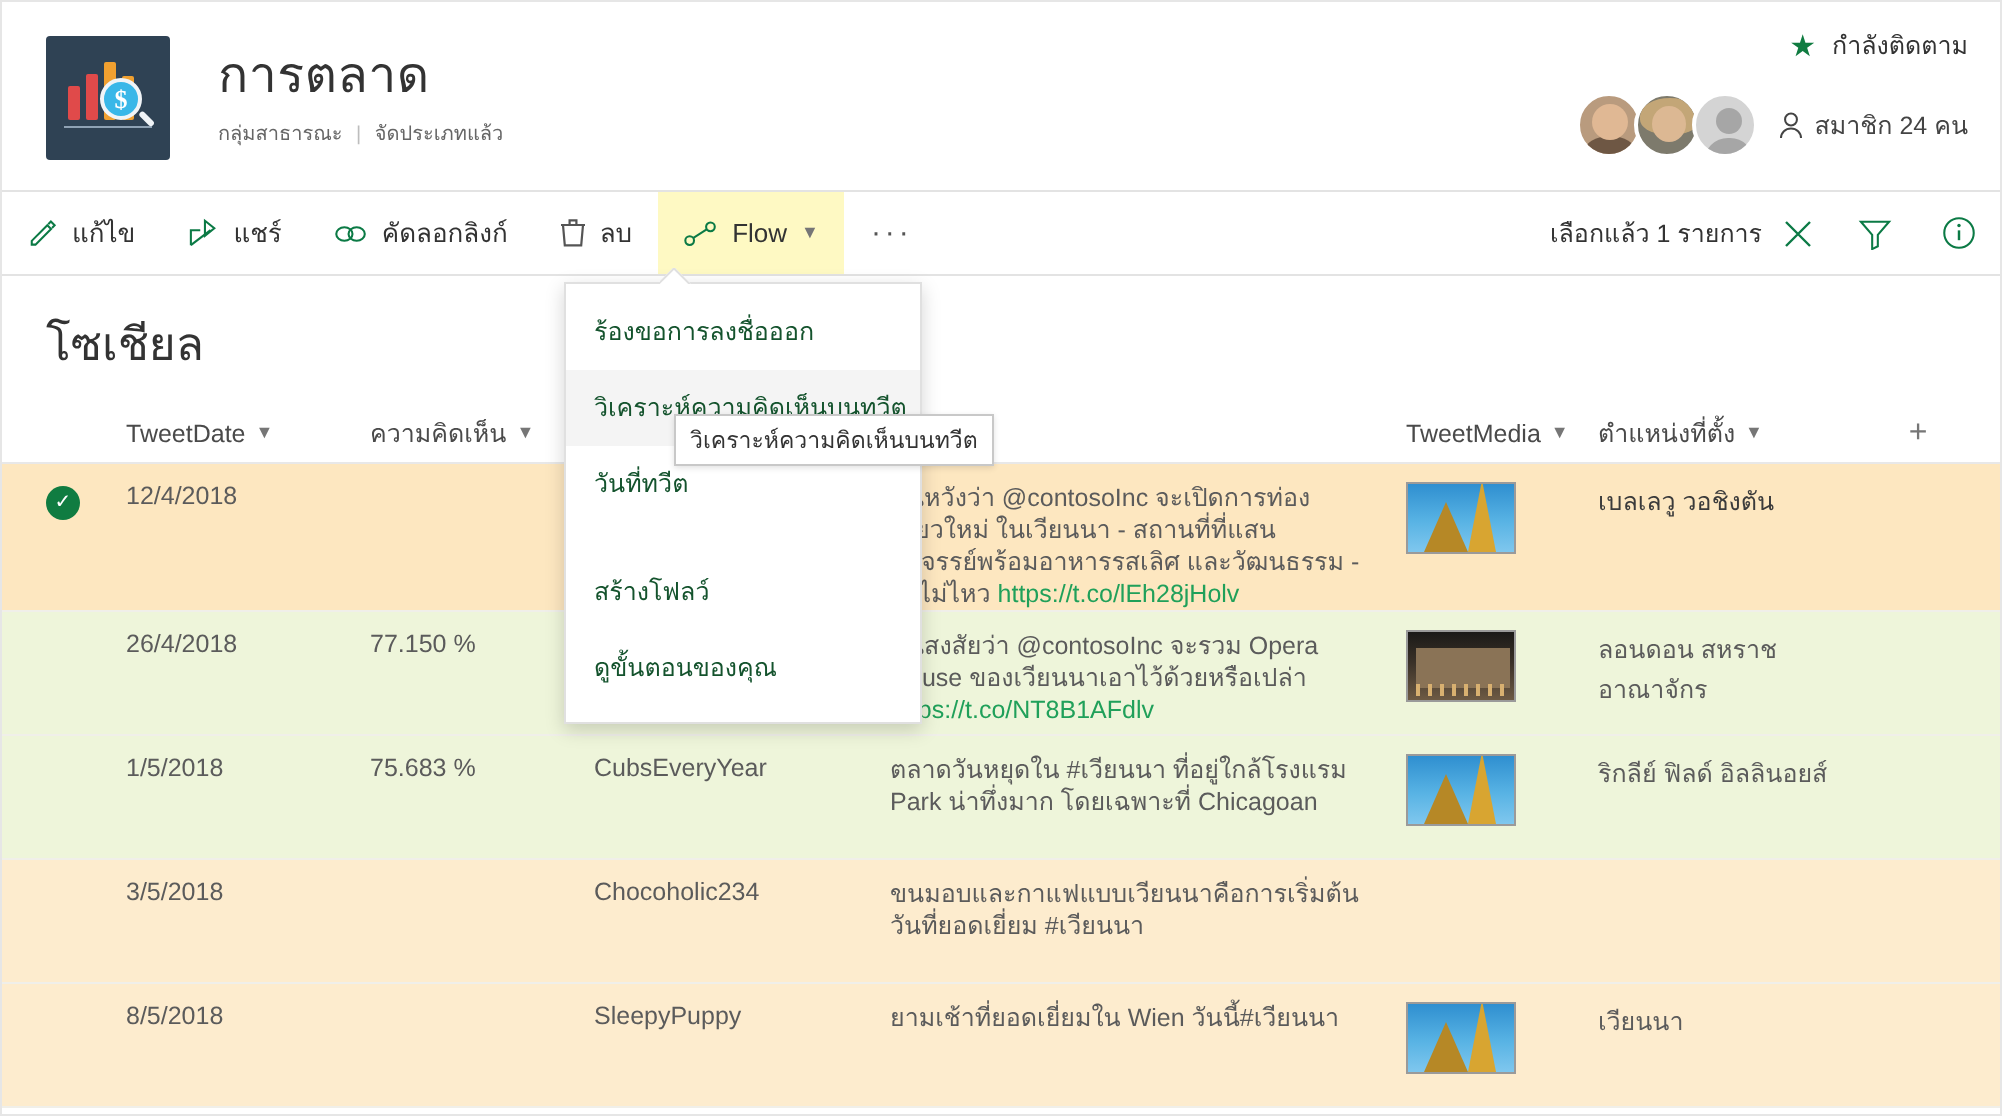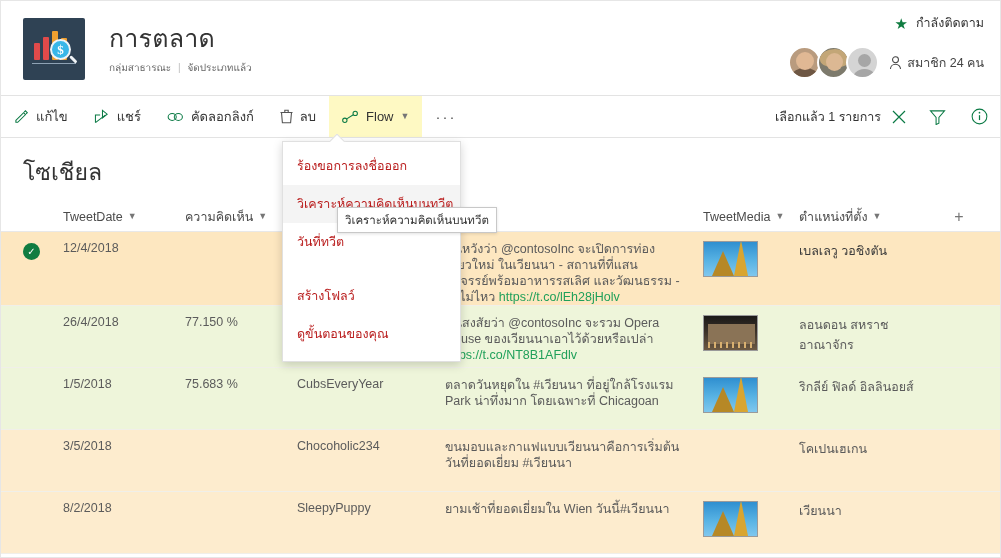--- a/index.html
+++ b/index.html
@@ -275,21 +275,21 @@
   .flow-caret i {
     position: absolute; left: 1px; top: 2px;
     width: 12px; height: 12px;
     background: #fff;
     border-left: 1px solid #e0e0e0;
     border-top: 1px solid #e0e0e0;
     transform: rotate(45deg);
   }
   .flow-item {
     padding: 9px 14px;
-    color: #b91c1c;
+    color: #14532d;
     white-space: nowrap;
     cursor: default;
   }
   .flow-item.hl { background: #f4f4f4; }
   .flow-gap { height: 16px; }
 
   
   .tooltip {
     position: absolute;
     left: 336px; top: 206px;
@@ -502,27 +502,26 @@
 
       <div class="row tone-warm">
         <div class="c-check"></div>
         <div class="c-date">3/5/2018</div>
         <div class="c-sent"></div>
         <div class="c-tdate">Chocoholic234</div>
         <div class="c-text tweet-text">
           <span>ขนมอบและกาแฟแบบเวียนนาคือการเริ่มต้นวันที่ยอดเยี่ยม #เวียนนา</span><a class="tweet-link"></a>
         </div>
         <div class="c-media"></div>
-        <div class="c-loc">โคเปนเฮเกน</div>
         <div class="c-add"></div>
       </div>
 
       <div class="row tone-warm">
         <div class="c-check"></div>
-        <div class="c-date">8/2/2018</div>
+        <div class="c-date">8/5/2018</div>
         <div class="c-sent"></div>
         <div class="c-tdate">SleepyPuppy</div>
         <div class="c-text tweet-text">
           <span>ยามเช้าที่ยอดเยี่ยมใน Wien วันนี้#เวียนนา</span><a class="tweet-link"></a>
         </div>
         <div class="c-media">
           <div class="thumb thumb-cath"></div>
         </div>
         <div class="c-loc">เวียนนา</div>
         <div class="c-add"></div>

